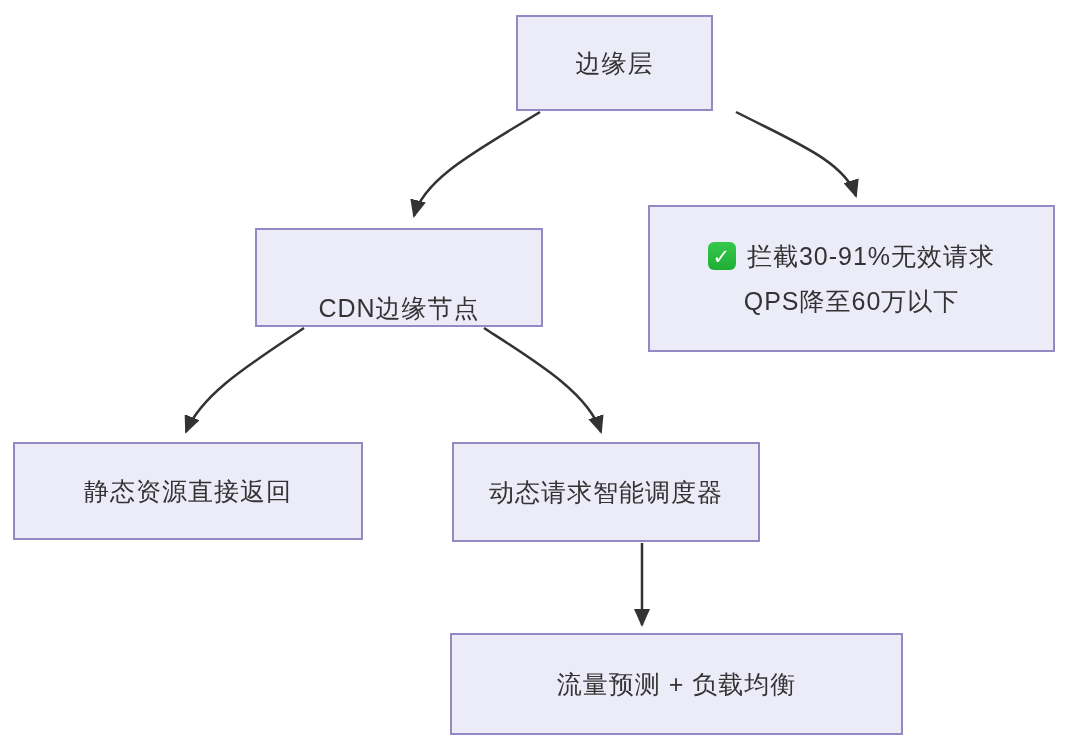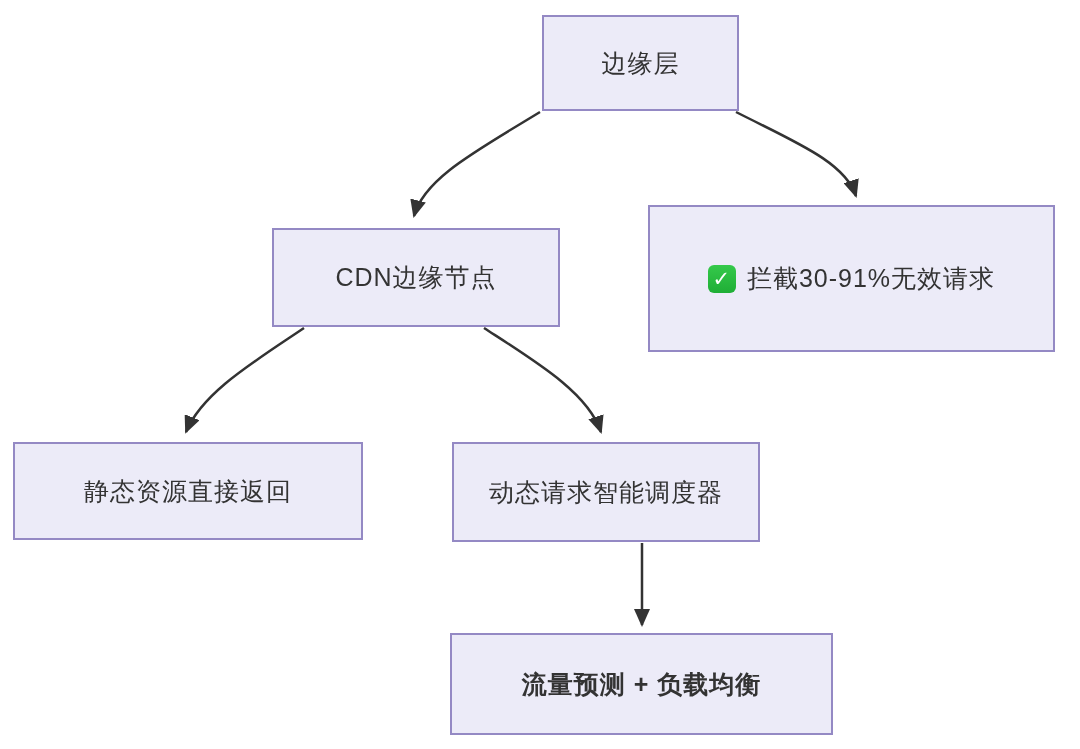--- a/index.html
+++ b/index.html
@@ -27,26 +27,26 @@
     border: 2px solid #9489C4;
     color: #333333;
     display: flex;
     align-items: center;
     justify-content: center;
     font-size: 25px;
     letter-spacing: 1px;
     box-sizing: border-box;
     text-align: center;
   }
-  .node-edge-layer   { left: 542px; top: 15px;  width: 197px; height: 96px; }
-  .node-cdn          { left: 272px; top: 228px; width: 288px; height: 99px; }
+  .node-edge-layer   { left: 516px; top: 15px;  width: 197px; height: 96px; }
+  .node-cdn          { left: 255px; top: 228px; width: 288px; height: 99px; align-items: flex-end; }
   .node-benefit      { left: 648px; top: 205px; width: 407px; height: 147px; flex-direction: column; justify-content: center; }
   .node-static       { left: 13px;  top: 442px; width: 350px; height: 98px; text-align: right; }
   .node-dynamic      { left: 452px; top: 442px; width: 308px; height: 100px; }
-  .node-loadbalance  { left: 450px; top: 633px; width: 383px; height: 102px; font-weight: bold; }
+  .node-loadbalance  { left: 450px; top: 633px; width: 453px; height: 102px; }
 
   .benefit-line {
     display: flex;
     align-items: center;
     justify-content: center;
     line-height: 45px;
   }
   .check-icon {
     display: inline-flex;
     align-items: center;
@@ -91,20 +91,23 @@
 
   <div class="node node-cdn">
     <span>CDN边缘节点</span>
   </div>
 
   <div class="node node-benefit">
     <div class="benefit-line">
       <span class="check-icon">✓</span>
       <span>拦截30-91%无效请求</span>
     </div>
+    <div class="benefit-line">
+      <span>QPS降至60万以下</span>
+    </div>
   </div>
 
   <div class="node node-static">
     <span>静态资源直接返回</span>
   </div>
 
   <div class="node node-dynamic">
     <span>动态请求智能调度器</span>
   </div>
 

